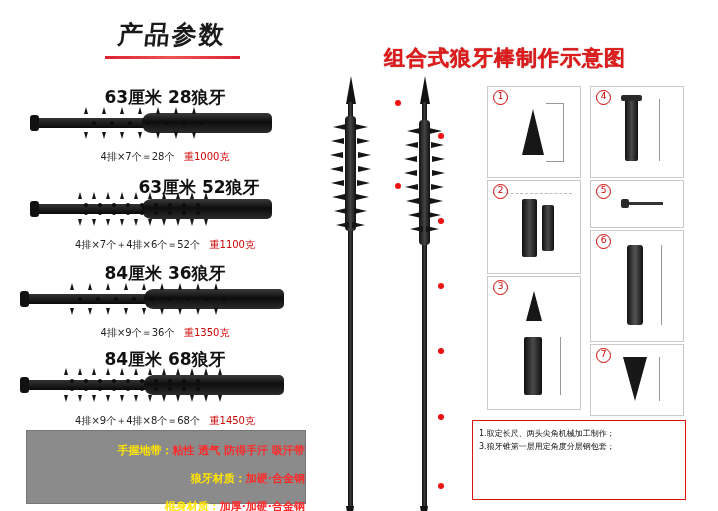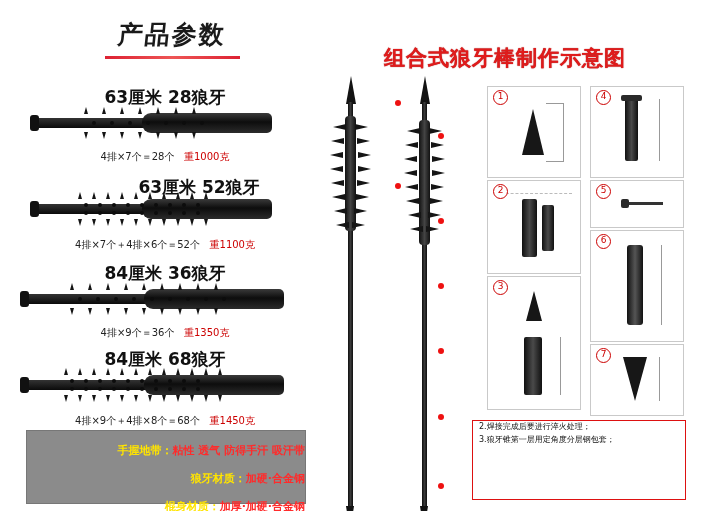--- a/index.html
+++ b/index.html
@@ -491,18 +491,18 @@
     </div>
     <div class="num" style="left:284px;top:206px;">6</div>
 
     <div class="part" style="left:278px;top:316px;width:92px;height:70px;">
       <div class="cone-dn" style="left:32px;top:12px;"></div>
       <div class="dimlineV" style="left:68px;top:12px;height:44px;"></div>
     </div>
     <div class="num" style="left:284px;top:320px;">7</div>
 
     <div class="notes-box">
-      <p>2.焊接完成后要进行淬火处理；</p>
+      <p class="first">1.取定长尺、两头尖角机械加工制作；</p>
       <p>3.狼牙锥第一层用定角度分层钢包套；</p>
     </div>
 
   </div>
 </div>
 
 </body></html>

